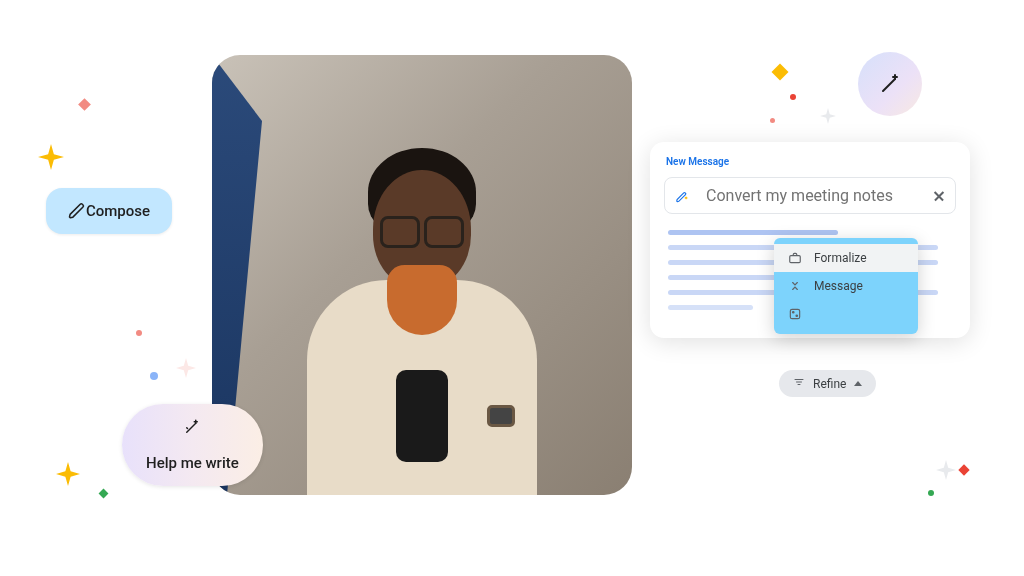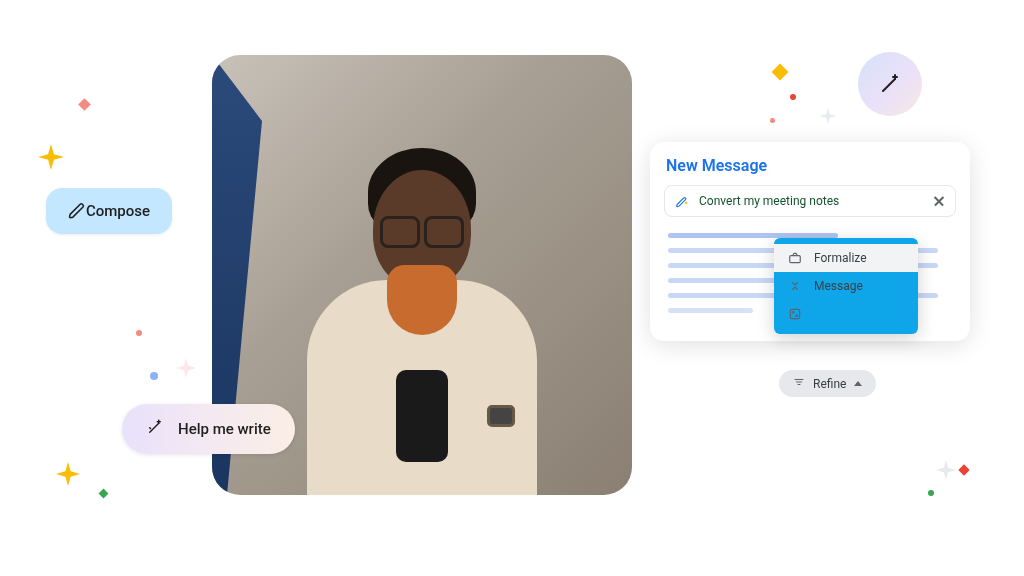--- a/index.html
+++ b/index.html
@@ -131,20 +131,21 @@
     position: absolute;
     left: 122px;
     top: 404px;
     background: linear-gradient(90deg, #e8e1fb 0%, #f4e9f1 50%, #fbeee5 100%);
     border-radius: 999px;
     padding: 14px 24px;
     display: flex;
     align-items: center;
     gap: 14px;
     box-shadow: 0 1px 4px rgba(0,0,0,0.1);
+    flex-direction: column;
   }
   .help-pill .label { font-size: 15px; color: #1f1f1f; font-weight: 500; }
   .wand-svg { width: 18px; height: 18px; }
 
   
   .magic-circle {
     position: absolute;
     right: 102px;
     top: 52px;
     width: 64px;
@@ -162,35 +163,35 @@
     left: 650px;
     top: 142px;
     width: 320px;
     background: #fff;
     border-radius: 14px;
     box-shadow: 0 4px 24px rgba(0,0,0,0.12);
     padding-bottom: 18px;
   }
   .msg-header {
     padding: 14px 16px 10px;
-    font-size: 16px;
+    font-size: 10px;
     color: #1a73e8;
     font-weight: 600;
   }
   .prompt-bar {
     margin: 0 14px;
     border: 1px solid #e3e6ea;
     border-radius: 8px;
     padding: 8px 10px;
     display: flex;
     align-items: center;
     gap: 10px;
   }
   .prompt-bar .pen-icon { width: 14px; height: 14px; flex-shrink: 0; }
-  .prompt-bar .text { flex: 1; font-size: 12px; color: #14532d; }
+  .prompt-bar .text { flex: 1; font-size: 16px; color: #737373; margin-left: 7px; }
   .prompt-bar .close { width: 12px; height: 12px; position: relative; cursor: pointer; }
   .prompt-bar .close::before, .prompt-bar .close::after {
     content: ''; position: absolute; left: 50%; top: 50%;
     width: 12px; height: 1.5px; background: #5f6368;
     transform-origin: center;
   }
   .prompt-bar .close::before { transform: translate(-50%,-50%) rotate(45deg); }
   .prompt-bar .close::after { transform: translate(-50%,-50%) rotate(-45deg); }
 
   .skeleton-lines {
@@ -206,21 +207,21 @@
   .sk-line.w95 { width: 95%; }
   .sk-line.w88 { width: 88%; }
   .sk-line.w30 { width: 30%; background: #d6e1f8; }
 
   
   .dropdown {
     position: absolute;
     left: 774px;
     top: 238px;
     width: 144px;
-    background: #0ea5e9;
+    background: #7dd3fc;
     border-radius: 6px;
     box-shadow: 0 4px 18px rgba(0,0,0,0.18);
     padding: 6px 0;
     z-index: 5;
   }
   .dd-item {
     display: flex;
     align-items: center;
     gap: 12px;
     padding: 7px 14px;

